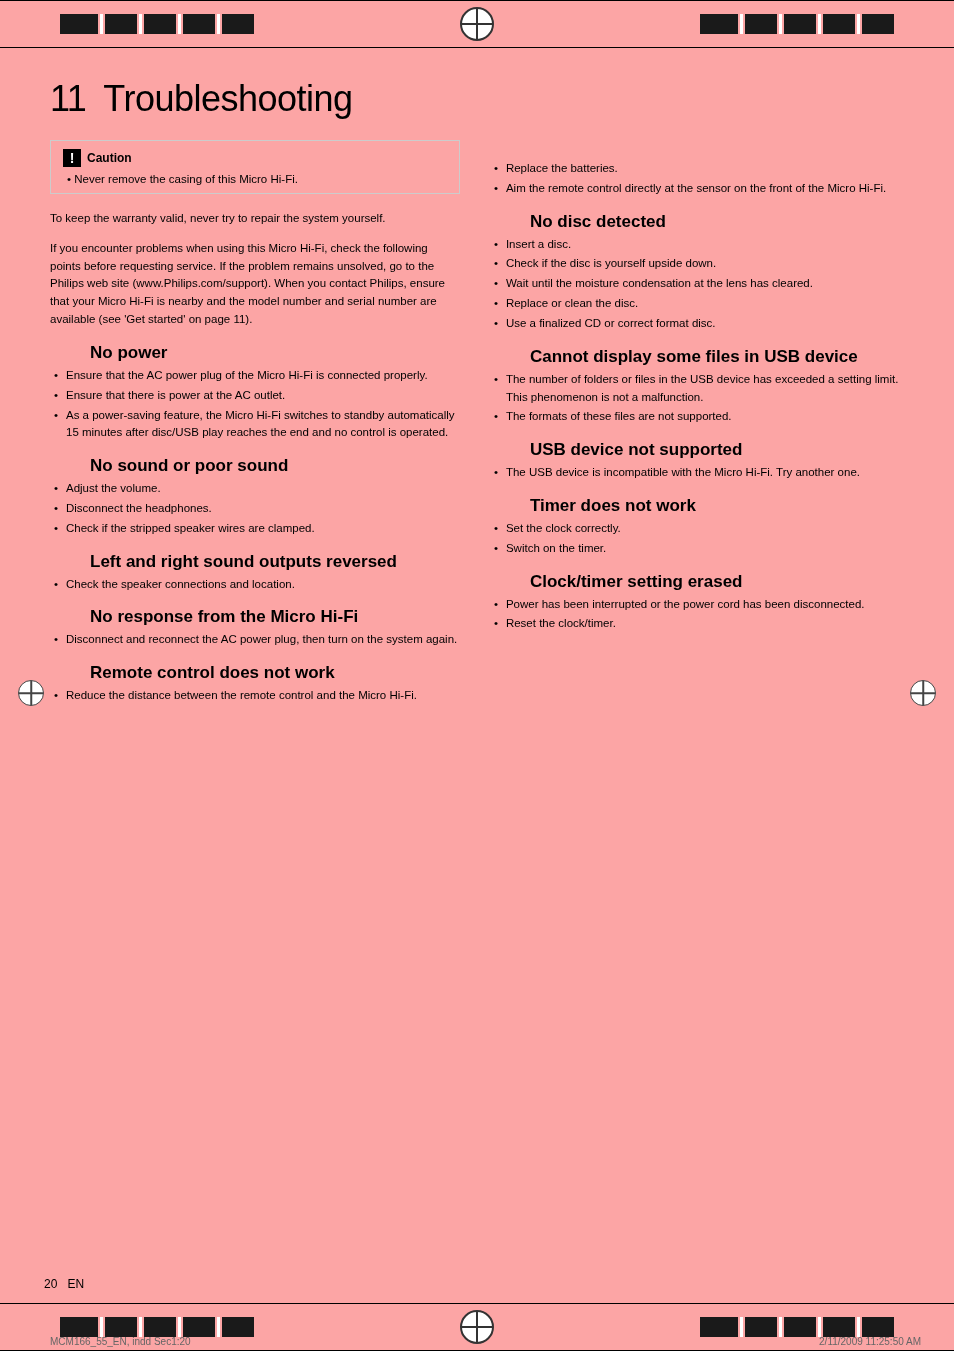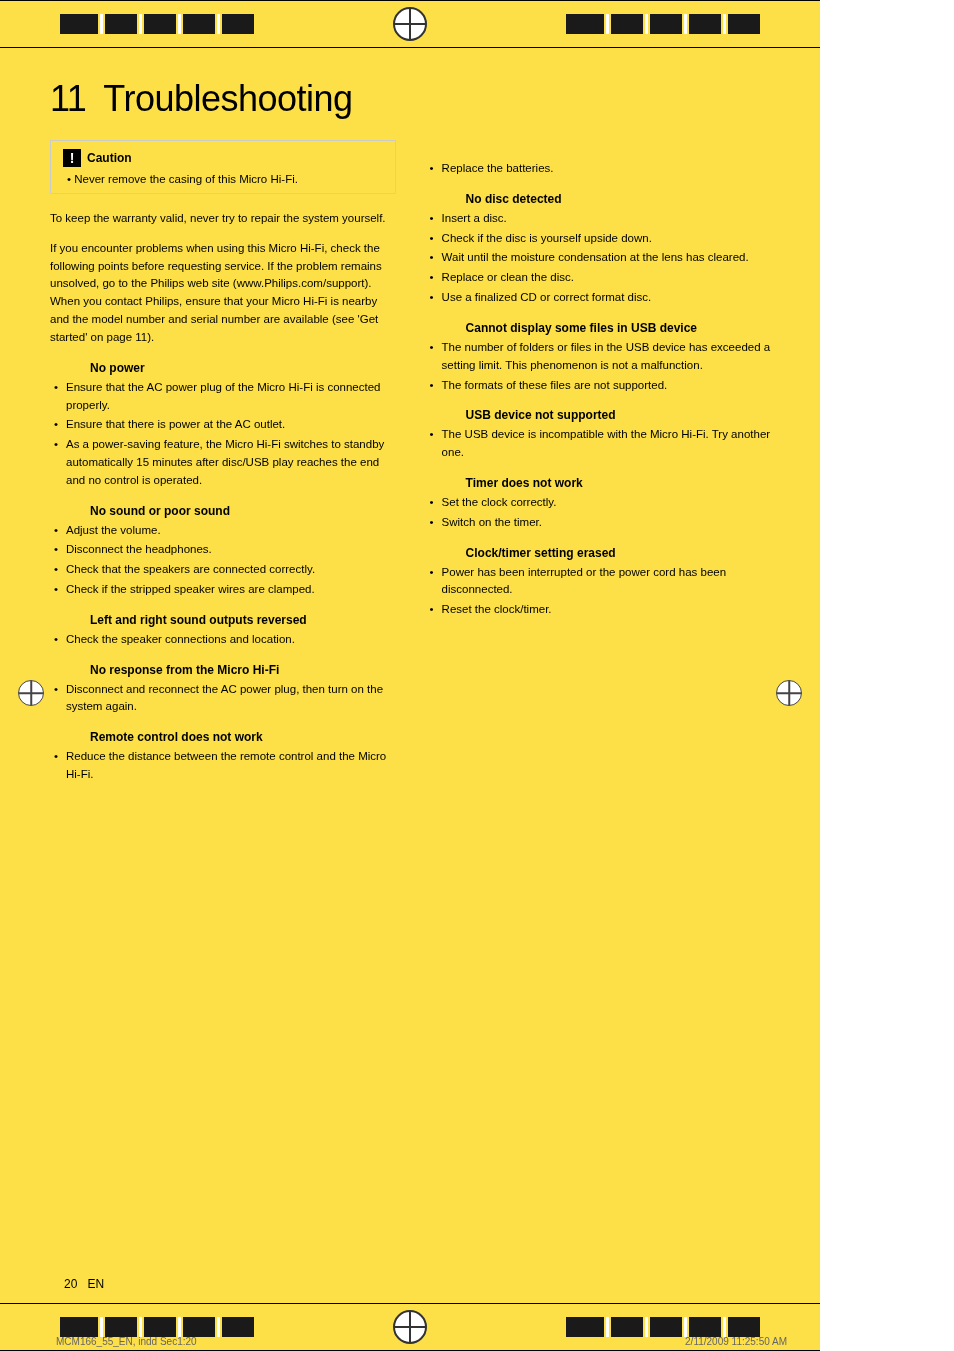--- a/index.html
+++ b/index.html
@@ -7,23 +7,23 @@
       background: #fff;
       font-family: Arial, Helvetica, sans-serif;
       font-size: 12px;
       color: #000;
       width: 954px;
       min-height: 1351px;
       position: relative;
     }
 
     .page-wrapper {
-      width: 820px;
+      width: 954px;
       min-height: 1351px;
-      background: #fde047;
+      background: #fca5a5;
       position: relative;
       overflow: hidden;
     }
 
     
     .top-bar {
       width: 100%;
       height: 48px;
       display: flex;
       align-items: center;
@@ -101,21 +101,21 @@
 
     
     .body-text {
       font-size: 11.5px;
       line-height: 1.55;
       margin-bottom: 12px;
     }
 
     
     .section-heading {
-      font-size: 12px;
+      font-size: 17px;
       font-weight: bold;
       margin-top: 14px;
       margin-bottom: 4px;
       padding-left: 40px;
     }
 
     
     .bullet-list {
       list-style: none;
       padding: 0;
@@ -147,29 +147,29 @@
       border-bottom: 1.5px solid #000;
       position: absolute;
       bottom: 0;
       left: 0;
     }
 
     
     .page-number-area {
       position: absolute;
       bottom: 60px;
-      left: 64px;
+      left: 44px;
       font-size: 12px;
     }
 
     
     .footer-text {
       position: absolute;
       bottom: 12px;
-      left: 56px;
+      left: 50px;
       font-size: 10px;
       color: #666;
     }
 
     .footer-text-right {
       position: absolute;
       bottom: 12px;
       right: 33px;
       font-size: 10px;
       color: #666;
@@ -260,21 +260,20 @@
           <li>Ensure that there is power at the AC outlet.</li>
           <li>As a power-saving feature, the Micro Hi-Fi switches to standby automatically 15 minutes after disc/USB play reaches the end and no control is operated.</li>
         </ul>
       </div>
 
       <div>
         <div class="section-heading">No sound or poor sound</div>
         <ul class="bullet-list">
           <li>Adjust the volume.</li>
           <li>Disconnect the headphones.</li>
-          <li>Check that the speakers are connected correctly.</li>
           <li>Check if the stripped speaker wires are clamped.</li>
         </ul>
       </div>
 
       <div>
         <div class="section-heading">Left and right sound outputs reversed</div>
         <ul class="bullet-list">
           <li>Check the speaker connections and location.</li>
         </ul>
       </div>
@@ -293,20 +292,21 @@
         </ul>
       </div>
 
     </div>
 
     <div class="right-col">
 
       <div style="margin-top: 82px;">
         <ul class="bullet-list">
           <li>Replace the batteries.</li>
+          <li>Aim the remote control directly at the sensor on the front of the Micro Hi-Fi.</li>
         </ul>
       </div>
 
       <div>
         <div class="section-heading">No disc detected</div>
         <ul class="bullet-list">
           <li>Insert a disc.</li>
           <li>Check if the disc is yourself upside down.</li>
           <li>Wait until the moisture condensation at the lens has cleared.</li>
           <li>Replace or clean the disc.</li>

